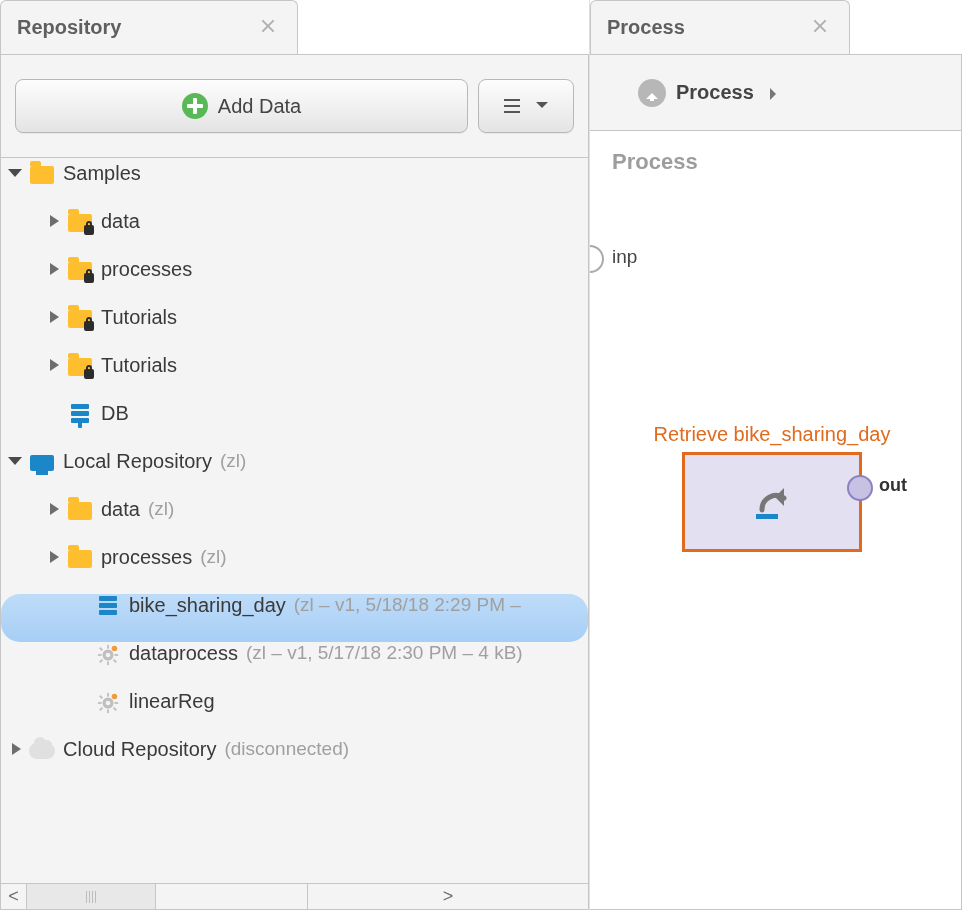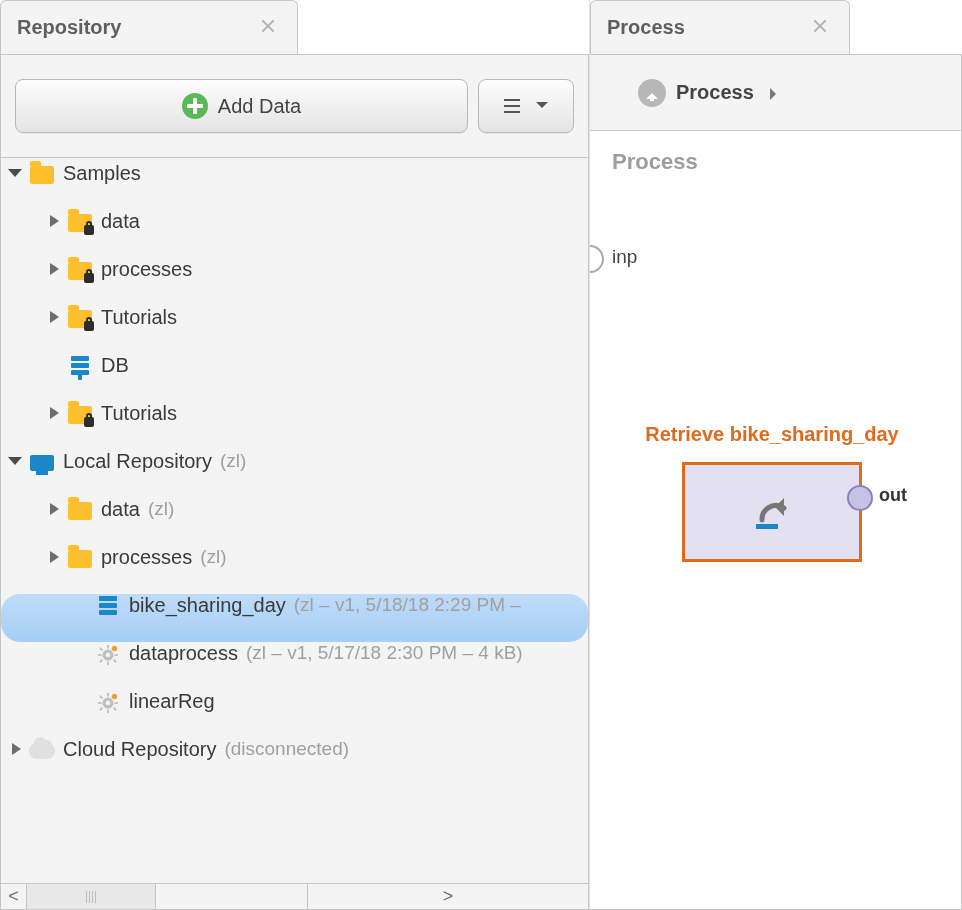--- a/index.html
+++ b/index.html
@@ -230,21 +230,21 @@
   }
   .inp-port{
     position:absolute; left:-14px; top:114px;
     width:28px;height:28px;border:2px solid #aaa;border-radius:50%;background:#fff;
   }
   .inp-label{position:absolute;left:22px;top:115px;color:#444;font-size:19px}
   .op-box{
     position:absolute; left:92px; top:292px;
   }
   .op-title{
-    color:#e06a1d; font-weight:700; text-align:center; margin-bottom:16px; white-space:nowrap; font-size:20px;
+    color:#e06a1d; font-weight:400; text-align:center; margin-bottom:6px; white-space:nowrap; font-size:20px;
     width:260px; margin-left:-40px;
   }
   .op-body{
     width:180px;height:100px;border:3px solid #e06a1d;background:#e3e0f1;position:relative;
     display:flex;align-items:center;justify-content:center;font-weight:bold;
   }
   .op-out-port{
     position:absolute; right:-14px; top:20px; width:26px;height:26px;border-radius:50%;border:2px solid #8a82c0;background:#c7c1e4;
   }
   .op-out-label{position:absolute;right:-48px;top:20px;font-size:18px;color:#333}
@@ -315,39 +315,39 @@
         <div class="row depth1">
           <span class="arrow collapsed"></span>
           <span class="ico">
               <span class="folder lock">
                 <span class="u"></span>
               </span>
             </span>
           <span class="label">Tutorials</span>
         </div>
         <div class="row depth1">
-          <span class="arrow none"></span>
-          <span class="ico">
-              <span class="dbico">
-                <span></span>
-                <span></span>
-                <span></span>
-                <span class="stem"></span>
-              </span>
-            </span>
-          <span class="label">DB</span>
-        </div>
-        <div class="row depth1">
           <span class="arrow collapsed"></span>
           <span class="ico">
               <span class="folder lock">
                 <span class="u"></span>
               </span>
             </span>
           <span class="label">Tutorials</span>
+        </div>
+        <div class="row depth1">
+          <span class="arrow none"></span>
+          <span class="ico">
+              <span class="dbico">
+                <span></span>
+                <span></span>
+                <span></span>
+                <span class="stem"></span>
+              </span>
+            </span>
+          <span class="label">DB</span>
         </div>
 
         <div class="row depth0">
           <span class="arrow expanded"></span>
           <span class="ico">
               <span class="monitor"></span>
             </span>
           <span class="label">Local Repository</span>
           <span class="meta">(zl)</span>
         </div>

